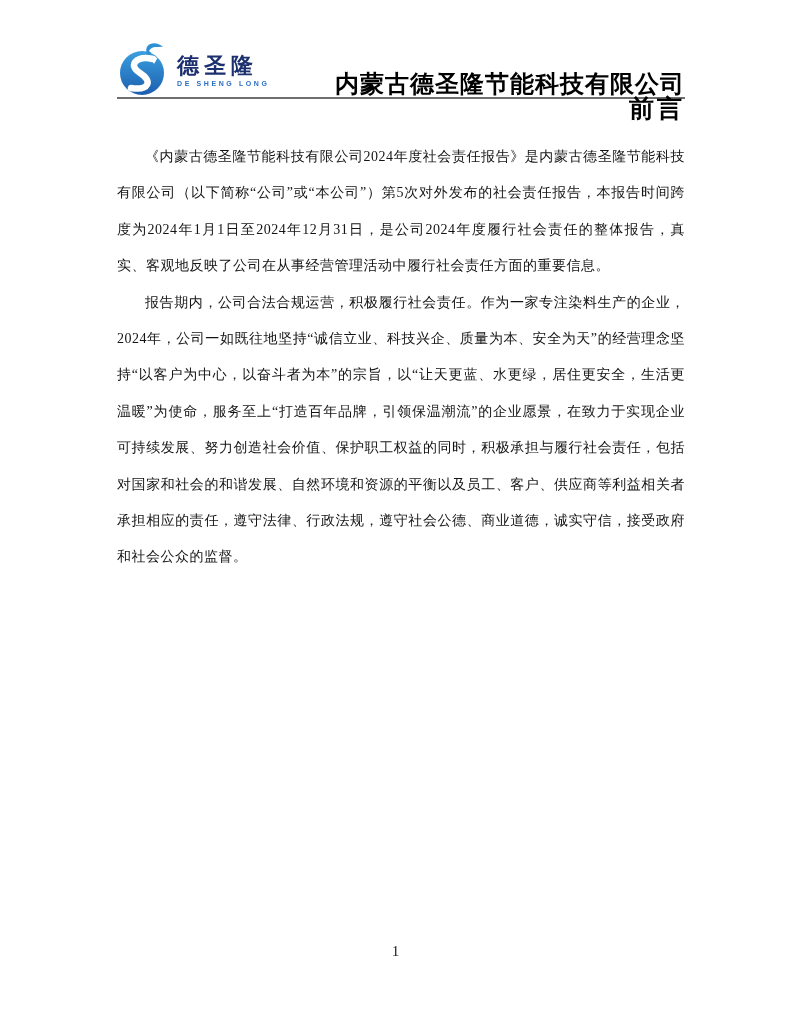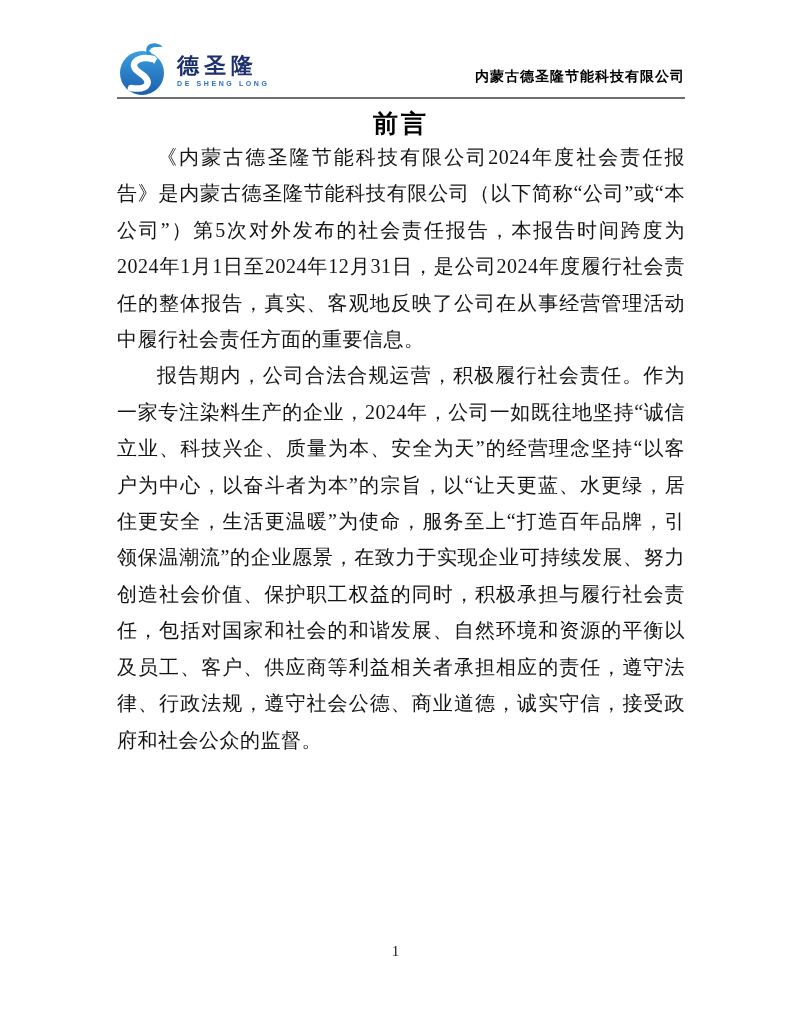--- a/index.html
+++ b/index.html
@@ -47,46 +47,46 @@
     font-weight: bold;
     color: #2b6fc2;
     letter-spacing: 2.6px;
     margin-top: 3px;
     font-family: "Liberation Sans", "DejaVu Sans", sans-serif;
   }
   .company-name {
     position: absolute;
     right: 106px;
     top: 68px;
-    font-size: 14px;
+    font-size: 24px;
     font-weight: bold;
     letter-spacing: 1px;
     color: #000000;
     white-space: nowrap;
   }
   
   .doc-title {
     position: absolute;
-    top: 107px;
+    top: 92px;
     left: 117px;
     width: 568px;
-    text-align: center;
+    text-align: right;
     font-size: 25px;
     font-weight: bold;
     letter-spacing: 3px;
     color: #000000;
   }
   .content {
     position: absolute;
     top: 139px;
     left: 117px;
     width: 568px;
   }
   .content p {
-    font-size: 20px;
+    font-size: 14px;
     line-height: 36.4px;
     text-align: justify;
     text-justify: inter-character;
     text-indent: 2em;
     letter-spacing: 0.5px;
     color: #141414;
   }
   
   .page-number {
     position: absolute;

